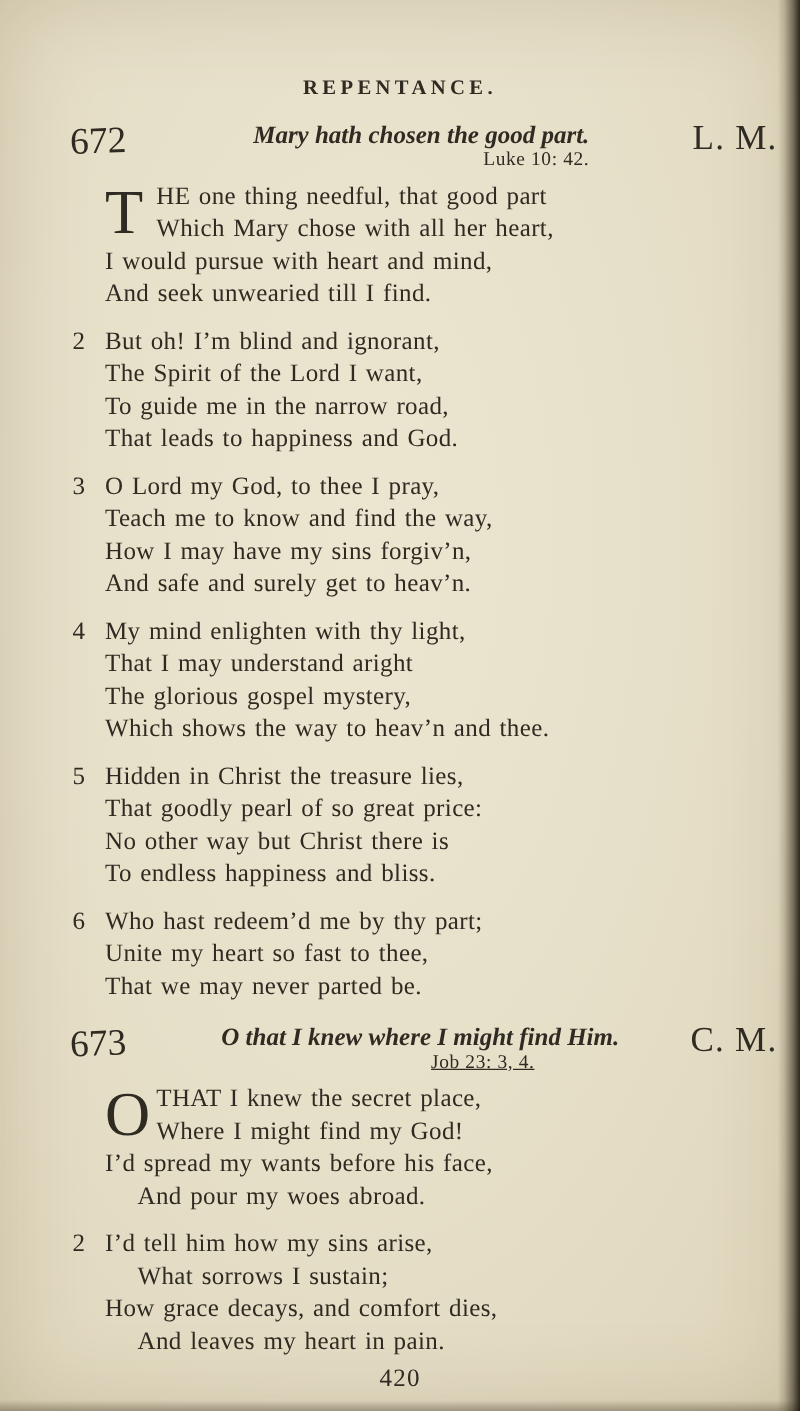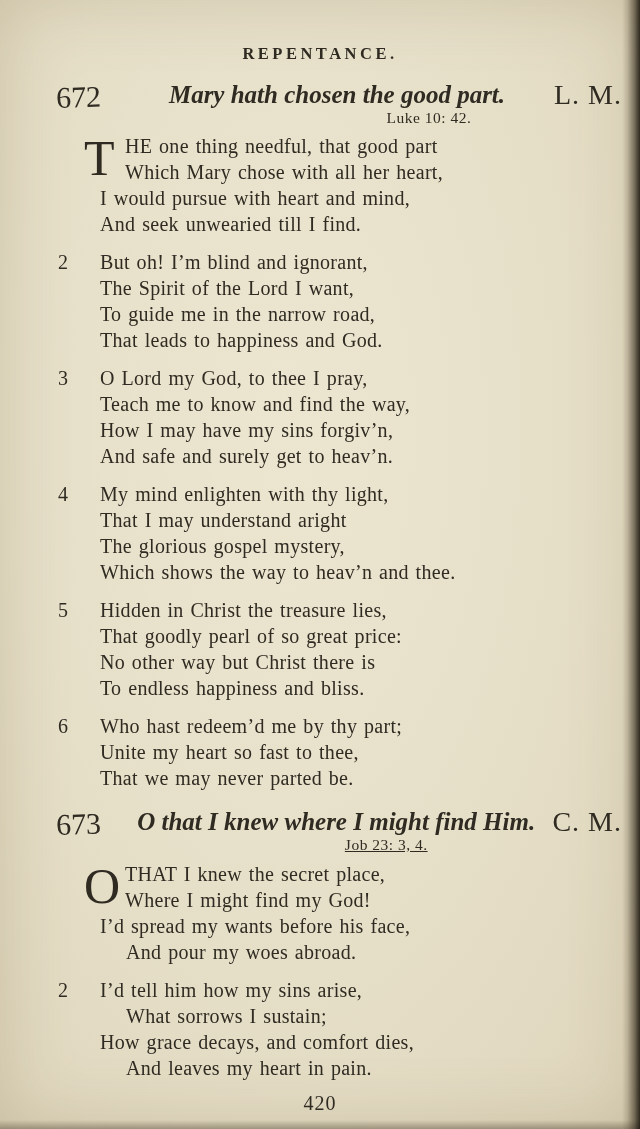--- a/index.html
+++ b/index.html
@@ -28,21 +28,21 @@
       rgba(45,36,22,0.55) 68%,
       rgba(22,17,9,0.88) 100%);
     z-index: 5;
   }
   .edge-bottom {
     position: absolute; bottom: 0; left: 0; right: 0; height: 9px;
     background: linear-gradient(180deg, rgba(60,48,30,0) 0%, rgba(50,40,24,0.35) 100%);
     z-index: 4;
   }
   .running-head {
-    margin-top: 44px;
+    margin-top: 60px;
     text-align: center;
     font-size: 16.5px;
     font-weight: 700;
     letter-spacing: 3.5px;
   }
   .hymn { margin-top: 16px; }
   .hymn-head {
     display: flex;
     align-items: flex-start;
     padding: 0 16px 0 56px;
@@ -57,21 +57,21 @@
   .title-block {
     flex: 1;
     display: flex;
     flex-direction: column;
     text-align: center;
     padding-top: 1px;
   }
   .hymn-title {
     font-style: italic;
     font-weight: 700;
-    font-size: 25px;
+    font-size: 20px;
     line-height: 1.1;
   }
   .hymn-ref {
     font-size: 15.5px;
     line-height: 1.15;
     letter-spacing: 0.5px;
   }
   .ref-shift-a { transform: translateX(92px); }
   .ref-shift-b { transform: translateX(50px); text-decoration: underline; }
   .hymn-meter {
@@ -92,21 +92,21 @@
   .verse { position: relative; margin-bottom: 12px; }
   .vnum { position: absolute; left: -26px; top: 0; }
   .dropcap {
     float: left;
     width: 36px;
     height: 52px;
     font-size: 50px;
     line-height: 50px;
     margin-right: 5px;
   }
-  .line { white-space: nowrap; margin-left: 16px; }
+  .line { white-space: nowrap; }
   .in   { padding-left: 26px; }
   .in-sm{ padding-left: 12px; }
   .page-number {
     position: absolute;
     bottom: 14px;
     left: 0; right: 0;
     text-align: center;
     font-size: 20px;
     letter-spacing: 1px;
   }

